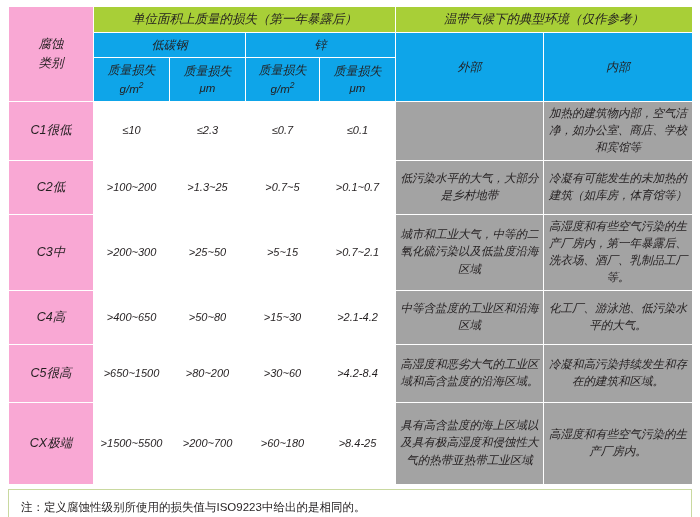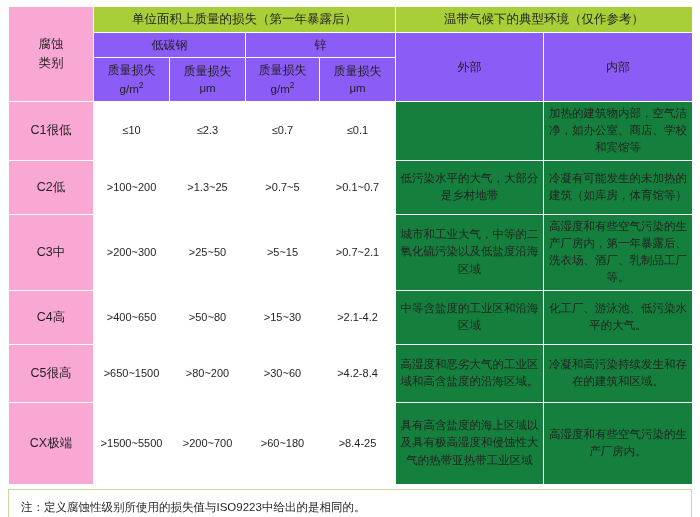--- a/index.html
+++ b/index.html
@@ -28,46 +28,47 @@
     width: 684px;
     background: #ffffff;
   }
   table.corrosion td, table.corrosion th {
     border: 1px solid #ffffff;
     text-align: center;
     vertical-align: middle;
     font-weight: normal;
     padding: 3px 4px;
     line-height: 1.5;
+    font-style: italic;
   }
   .hdr {
     background: #a8cf37;
     color: #231f20;
     font-size: 12.5px;
     font-weight: bold;
   }
   .hdr-sub {
-    background: #8b5cf6;
+    background: #0ea5e9;
     color: #231f20;
     font-size: 12px;
     font-weight: bold;
     margin-top: 16px;
   }
   .cat {
     background: #f9a8d4;
     color: #231f20;
     font-size: 12.5px;
     font-weight: bold;
   }
   .cell {
     background: #ffffff;
     font-size: 11px;
   }
   .cell-text {
-    background: #15803d;
+    background: #a3a3a3;
     font-size: 11.5px;
     text-align: left;
     line-height: 1.55;
     padding: 6px 7px;
   }
   
   .cell, .cell-text {
     border: 1px solid #c9d9a0;
   }
   .unit {

